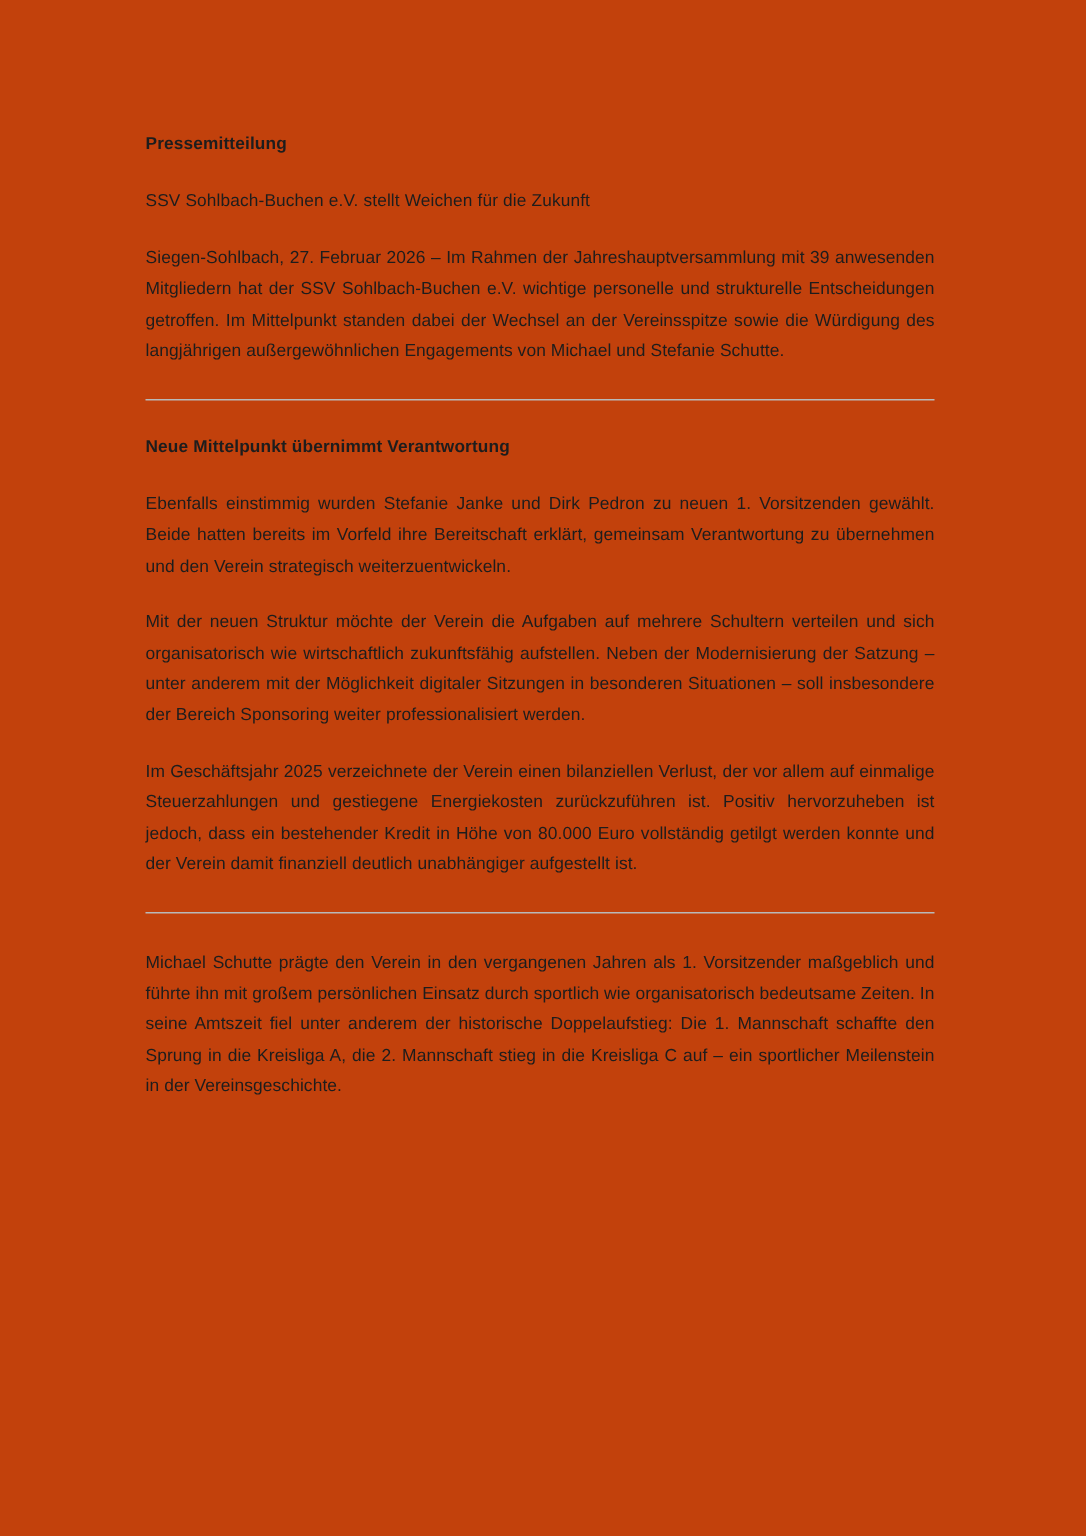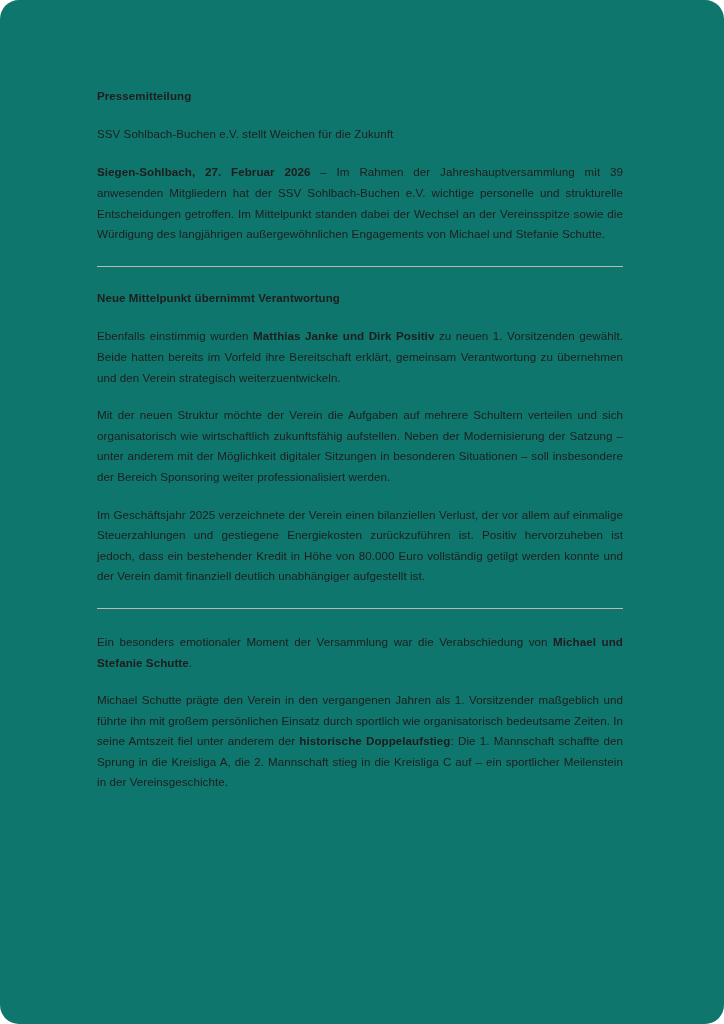--- a/index.html
+++ b/index.html
@@ -63,51 +63,50 @@
     height: 0;
   }
   .section-heading {
     font-size: 11.5px;
     font-weight: 700;
     letter-spacing: 0.1px;
     line-height: 1.45;
     margin: 0 0 20px 0;
   }
   b, strong, .b {
-    font-weight: 700;
+    font-weight: 400;
   }
 </style>
 </head>
 <body style="background: rgb(255, 255, 255); color: rgb(29, 29, 29);">
 
-<div class="page" style="background: #0f766e; border-radius: 19px;">
+<div class="page" style="background: #c2410c;">
   <div class="content">
 
     <div class="kicker">Pressemitteilung</div>
 
     <div class="doc-title">SSV Sohlbach-Buchen e.V. stellt Weichen für die Zukunft</div>
 
     <p class="body-text"><b>Siegen-Sohlbach, 27. Februar 2026</b><span> – </span><span>Im Rahmen der Jahreshauptversammlung mit 39 anwesenden Mitgliedern hat der SSV Sohlbach-Buchen e.V. wichtige personelle und strukturelle Entscheidungen getroffen. Im Mittelpunkt standen dabei der Wechsel an der Vereinsspitze sowie die Würdigung des langjährigen außergewöhnlichen Engagements von Michael und Stefanie Schutte.</span></p>
 
     <hr class="divider" style="border-top-color: rgb(185, 185, 185);">
 
     <div class="section">
       <div class="section-heading">Neue Mittelpunkt übernimmt Verantwortung</div>
 
 
-      <p class="body-text"><span>Ebenfalls einstimmig wurden </span><b>Matthias Janke und Dirk Positiv</b><span> zu neuen 1. Vorsitzenden gewählt. Beide hatten bereits im Vorfeld ihre Bereitschaft erklärt, gemeinsam Verantwortung zu übernehmen und den Verein strategisch weiterzuentwickeln.</span></p>
+      <p class="body-text"><span>Ebenfalls einstimmig wurden </span><b>Stefanie Janke und Dirk Pedron</b><span> zu neuen 1. Vorsitzenden gewählt. Beide hatten bereits im Vorfeld ihre Bereitschaft erklärt, gemeinsam Verantwortung zu übernehmen und den Verein strategisch weiterzuentwickeln.</span></p>
 
       <p class="body-text">Mit der neuen Struktur möchte der Verein die Aufgaben auf mehrere Schultern verteilen und sich organisatorisch wie wirtschaftlich zukunftsfähig aufstellen. Neben der Modernisierung der Satzung – unter anderem mit der Möglichkeit digitaler Sitzungen in besonderen Situationen – soll insbesondere der Bereich Sponsoring weiter professionalisiert werden.</p>
 
       <p class="body-text">Im Geschäftsjahr 2025 verzeichnete der Verein einen bilanziellen Verlust, der vor allem auf einmalige Steuerzahlungen und gestiegene Energiekosten zurückzuführen ist. Positiv hervorzuheben ist jedoch, dass ein bestehender Kredit in Höhe von 80.000 Euro vollständig getilgt werden konnte und der Verein damit finanziell deutlich unabhängiger aufgestellt ist.</p>
     </div>
 
     <hr class="divider" style="border-top-color: rgb(185, 185, 185);">
 
     <div class="section">
 
-      <p class="body-text"><span>Ein besonders emotionaler Moment der Versammlung war die Verabschiedung von </span><b>Michael und Stefanie Schutte</b><span>.</span></p>
 
       <p class="body-text"><span>Michael Schutte prägte den Verein in den vergangenen Jahren als 1. Vorsitzender maßgeblich und führte ihn mit großem persönlichen Einsatz durch sportlich wie organisatorisch bedeutsame Zeiten. In seine Amtszeit fiel unter anderem der </span><b>historische Doppelaufstieg</b><span>: Die 1. Mannschaft schaffte den Sprung in die Kreisliga A, die 2. Mannschaft stieg in die Kreisliga C auf – ein sportlicher Meilenstein in der Vereinsgeschichte.</span></p>
     </div>
 
   </div>
 </div>
 
 </body></html>

